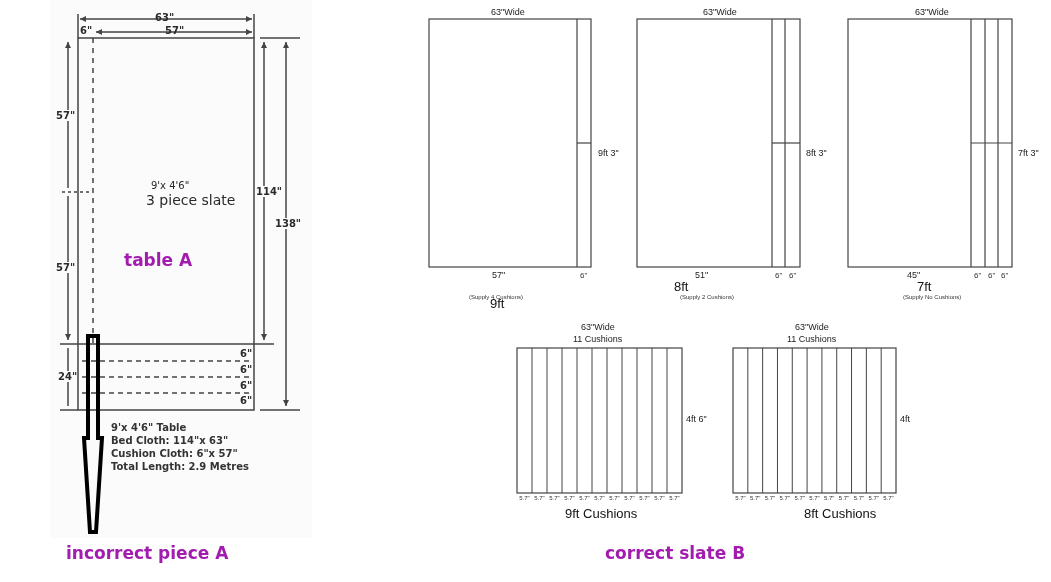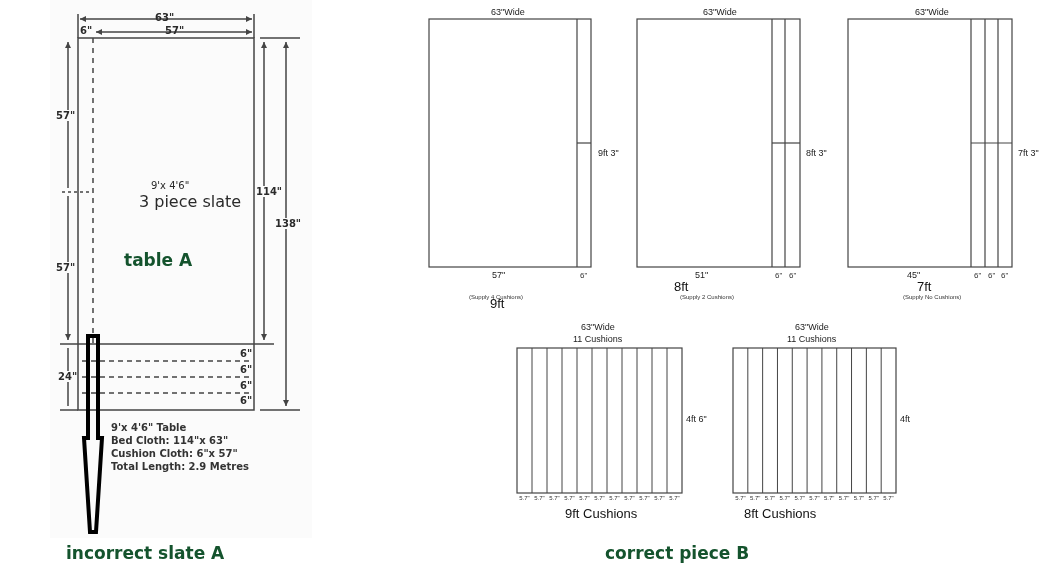--- a/index.html
+++ b/index.html
@@ -3,21 +3,21 @@
 <meta charset="utf-8">
 <style>
   html, body { margin:0; padding:0; background:#ffffff; }
   body { width:1051px; height:582px; position:relative; overflow:hidden; font-family:"Liberation Sans", sans-serif; color:#111; }
   .abs { position:absolute; }
   .scan { position:absolute; left:50px; top:0; width:262px; height:538px; background:#fbfbfb; }
   .lbl { position:absolute; white-space:nowrap; }
   .scanlbl { font-family:"DejaVu Sans", sans-serif; font-size:10px; font-weight:bold; color:#2a2a2a; }
   .small { font-size:9px; color:#222; }
   .tiny { font-size:6px; color:#333; }
-  .big { font-family:"DejaVu Sans", sans-serif; font-weight:bold; font-size:17px; color:#14532d; }
+  .big { font-family:"DejaVu Sans", sans-serif; font-weight:bold; font-size:17px; color:#a21caf; }
   .cap { font-size:13px; color:#111; }
   svg { position:absolute; left:0; top:0; }
 </style>
 </head>
 <body>
 
 <div class="scan"></div>
 
 <svg width="1051" height="582">
 
@@ -113,33 +113,33 @@
 
 <div class="lbl scanlbl" style="left:155px;top:12px;">63"</div>
 <div class="lbl scanlbl" style="left:80px;top:25px;">6"</div>
 <div class="lbl scanlbl" style="left:165px;top:25px;">57"</div>
 <div class="lbl scanlbl" style="left:56px;top:110px;background:#fbfbfb;">57"</div>
 <div class="lbl scanlbl" style="left:56px;top:262px;background:#fbfbfb;">57"</div>
 <div class="lbl scanlbl" style="left:58px;top:371px;background:#fbfbfb;">24"</div>
 <div class="lbl scanlbl" style="left:256px;top:186px;background:#fbfbfb;">114"</div>
 <div class="lbl scanlbl" style="left:275px;top:218px;background:#fbfbfb;">138"</div>
 <div class="lbl scanlbl" style="left:151px;top:180px;font-weight:normal;font-size:10px;">9'x 4'6"</div>
-<div class="lbl scanlbl" style="left:139px;top:192px;font-weight:normal;font-size:16px;">3 piece slate</div>
+<div class="lbl scanlbl" style="left:146px;top:192px;font-weight:normal;font-size:14px;">3 piece slate</div>
 <div class="lbl big" style="left:124px;top:250px;">table A</div>
 <div class="lbl scanlbl" style="left:240px;top:348px;">6"</div>
 <div class="lbl scanlbl" style="left:240px;top:364px;">6"</div>
 <div class="lbl scanlbl" style="left:240px;top:380px;">6"</div>
 <div class="lbl scanlbl" style="left:240px;top:395px;">6"</div>
 <div class="abs" style="left:111px;top:421px;line-height:13px;font-family:'DejaVu Sans',sans-serif;font-size:10px;font-weight:bold;color:#333;">
   <div>9'x 4'6" Table</div>
   <div>Bed Cloth: 114"x 63"</div>
   <div>Cushion Cloth: 6"x 57"</div>
   <div>Total Length: 2.9 Metres</div>
 </div>
-<div class="lbl big" style="left:66px;top:543px;">incorrect  slate A</div>
+<div class="lbl big" style="left:66px;top:543px;">incorrect  piece A</div>
 
 <div class="lbl small" style="left:491px;top:7px;">63"Wide</div>
 <div class="lbl small" style="left:598px;top:148px;">9ft 3"</div>
 <div class="lbl small" style="left:492px;top:270px;">57"</div>
 <div class="lbl tiny" style="left:580px;top:271px;font-size:8px;">6"</div>
 <div class="lbl cap" style="left:490px;top:296px;">9ft</div>
 <div class="lbl tiny" style="left:469px;top:294px;">(Supply 4 Cushions)</div>
 
 <div class="lbl small" style="left:703px;top:7px;">63"Wide</div>
 <div class="lbl small" style="left:806px;top:148px;">8ft 3"</div>
@@ -185,15 +185,15 @@
     <span style="flex: 1 1 0%; text-align: center; font-size: 6px; color: rgb(51, 51, 51);">5.7"</span>
     <span style="flex: 1 1 0%; text-align: center; font-size: 6px; color: rgb(51, 51, 51);">5.7"</span>
     <span style="flex: 1 1 0%; text-align: center; font-size: 6px; color: rgb(51, 51, 51);">5.7"</span>
     <span style="flex: 1 1 0%; text-align: center; font-size: 6px; color: rgb(51, 51, 51);">5.7"</span>
     <span style="flex: 1 1 0%; text-align: center; font-size: 6px; color: rgb(51, 51, 51);">5.7"</span>
     <span style="flex: 1 1 0%; text-align: center; font-size: 6px; color: rgb(51, 51, 51);">5.7"</span>
     <span style="flex: 1 1 0%; text-align: center; font-size: 6px; color: rgb(51, 51, 51);">5.7"</span>
     <span style="flex: 1 1 0%; text-align: center; font-size: 6px; color: rgb(51, 51, 51);">5.7"</span>
     <span style="flex: 1 1 0%; text-align: center; font-size: 6px; color: rgb(51, 51, 51);">5.7"</span>
   </div>
-<div class="lbl cap" style="left:744px;top:506px;">8ft Cushions</div>
+<div class="lbl cap" style="left:804px;top:506px;">8ft Cushions</div>
 
-<div class="lbl big" style="left:605px;top:543px;">correct piece B</div>
+<div class="lbl big" style="left:605px;top:543px;">correct slate B</div>
 
 </body></html>

